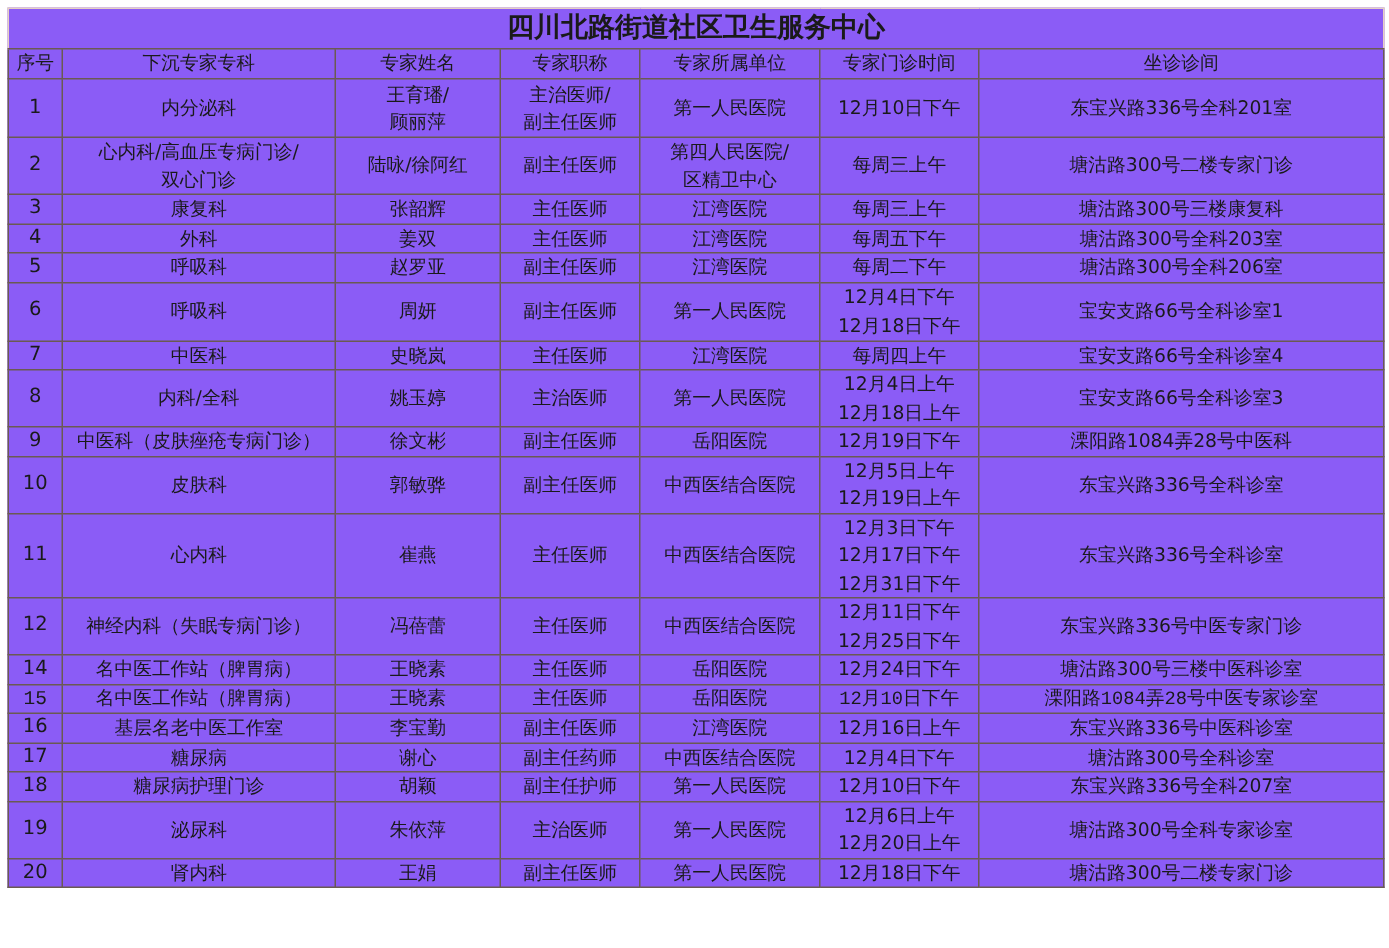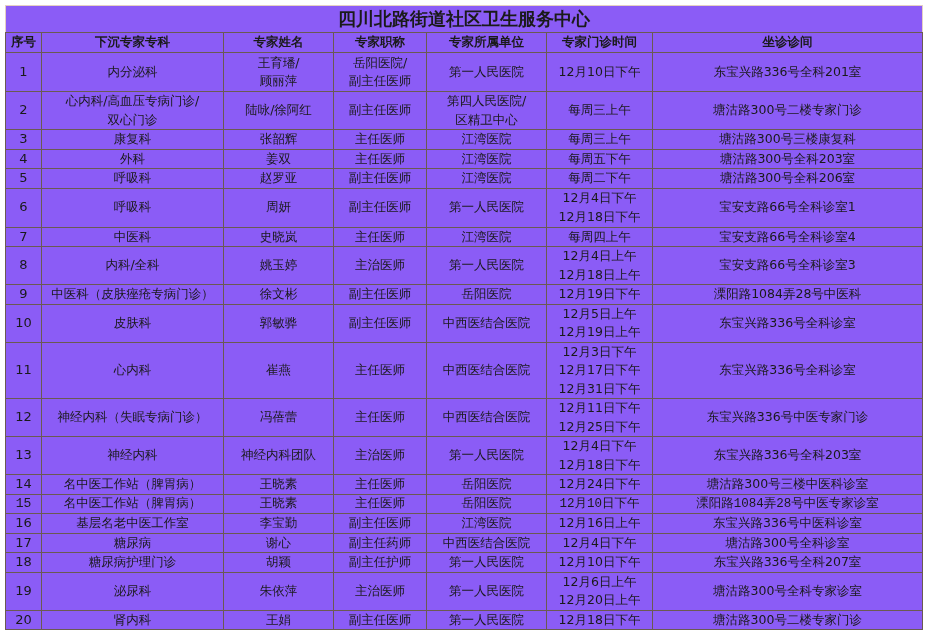--- a/index.html
+++ b/index.html
@@ -4,21 +4,21 @@
 <style>
   html, body { margin:0; padding:0; background:#ffffff; }
   body { width:926px; height:632px; overflow:hidden; position:relative;
          font-family:"DejaVu Sans", "Liberation Sans", sans-serif; color:#1a1a1a; }
   .sheet { position:absolute; left:5px; top:5px; width:917px; }
   table { border-collapse:collapse; width:917px; table-layout:fixed; background:#8b5cf6; }
   td, th { border:1px solid #6b5a52; padding:0; text-align:center; vertical-align:middle;
            font-size:12.5px; line-height:18.5px; font-weight:normal; overflow:hidden; white-space:nowrap; }
   .title-cell { height:26px; font-size:18px; font-weight:bold; line-height:26px; border-bottom:1px solid #6b5a52;
                 border-top:1px solid #e5d0c3; border-left:1px solid #e5d0c3; border-right:1px solid #e5d0c3; }
-  th { font-weight:bold; font-size:12.5px; height:19px;margin-top:38px; }
+  th { font-weight:normal; font-size:12.5px; height:19px;margin-top:38px; }
   td.no { font-size:13px; }
   .multi span { display:block; }
 </style>
 </head>
 <body>
 
 <div class="sheet">
   <table>
     <colgroup>
       <col style="width:36px">
@@ -47,21 +47,21 @@
         <tr style="height: 39px;">
           <td class="no">1</td>
           <td class="multi">
             <span>内分泌科</span>
           </td>
           <td class="multi">
             <span>王育璠/</span>
             <span>顾丽萍</span>
           </td>
           <td class="multi">
-            <span>岳阳医院/</span>
+            <span>主治医师/</span>
             <span>副主任医师</span>
           </td>
           <td class="multi">
             <span>第一人民医院</span>
           </td>
           <td class="multi">
             <span>12月10日下午</span>
           </td>
           <td>东宝兴路336号全科201室</td>
         </tr>
@@ -274,40 +274,20 @@
             <span>主任医师</span>
           </td>
           <td class="multi">
             <span>中西医结合医院</span>
           </td>
           <td class="multi">
             <span>12月11日下午</span>
             <span>12月25日下午</span>
           </td>
           <td>东宝兴路336号中医专家门诊</td>
-        </tr>
-        <tr style="height: 38px;">
-          <td class="no">13</td>
-          <td class="multi">
-            <span>神经内科</span>
-          </td>
-          <td class="multi">
-            <span>神经内科团队</span>
-          </td>
-          <td class="multi">
-            <span>主治医师</span>
-          </td>
-          <td class="multi">
-            <span>第一人民医院</span>
-          </td>
-          <td class="multi">
-            <span>12月4日下午</span>
-            <span>12月18日下午</span>
-          </td>
-          <td>东宝兴路336号全科203室</td>
         </tr>
         <tr style="height: 18px;">
           <td class="no">14</td>
           <td class="multi">
             <span>名中医工作站（脾胃病）</span>
           </td>
           <td class="multi">
             <span>王晓素</span>
           </td>
           <td class="multi">

